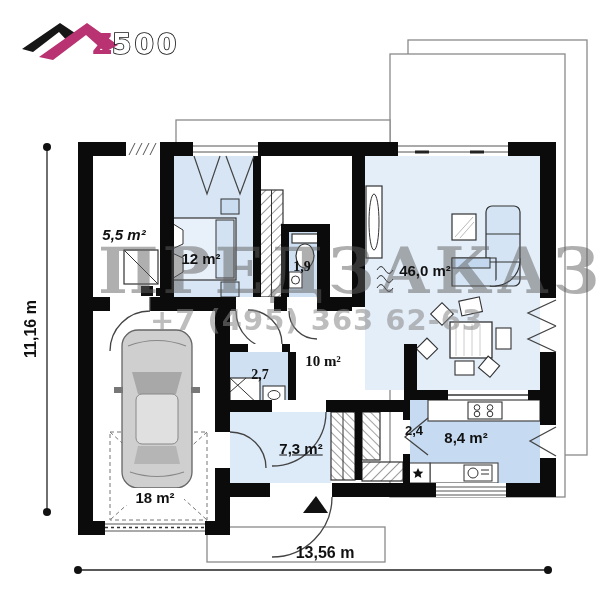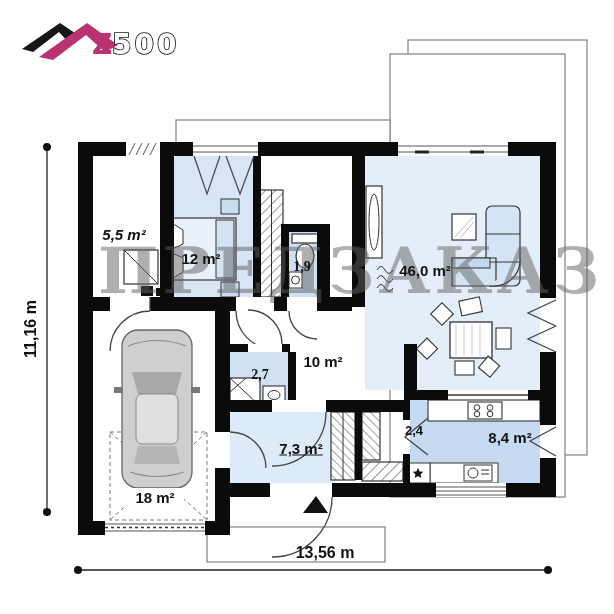--- a/index.html
+++ b/index.html
@@ -250,28 +250,29 @@
       <line x1="47" y1="147" x2="47" y2="512"></line>
       <circle cx="47" cy="147" r="4" fill="#111" stroke="none"></circle>
       <circle cx="47" cy="512" r="4" fill="#111" stroke="none"></circle>
       <line x1="78" y1="570" x2="548" y2="570"></line>
       <circle cx="78" cy="570" r="4" fill="#111" stroke="none"></circle>
       <circle cx="548" cy="570" r="4" fill="#111" stroke="none"></circle>
     </g>
   </svg>
 
   <div class="wm-big">ПРЕДЗАКАЗ</div>
+  <div class="wm-phone">+7 (495) 363 62-63</div>
 
   <div class="lbl" style="left:124px;top:234px;font-style:italic;">5,5 m²</div>
   <div class="lbl" style="left:201px;top:258px;">12 m²</div>
   <div class="lbl sm" style="left:302px;top:267px;">1,9</div>
   <div class="lbl" style="left:425px;top:270px;">46,0 m²</div>
-  <div class="lbl" style="left:323px;top:361px;">10 m²</div>
+  <div class="lbl" style="left:323px;top:361px;font-family:Liberation Serif, serif;">10 m²</div>
   <div class="lbl sm" style="left:260px;top:375px;">2,7</div>
   <div class="lbl" style="left:301px;top:448px;text-decoration:underline;">7,3 m²</div>
   <div class="lbl xs" style="left:392px;top:430px;margin-left:22px;">2,4</div>
-  <div class="lbl" style="left:466px;top:437px;margin-left:44px;">8,4 m²</div>
+  <div class="lbl" style="left:466px;top:437px;">8,4 m²</div>
   <div class="lbl" style="left:155px;top:497px;">18 m²</div>
 
   <div class="dim vert" style="left:31px;top:329px;">11,16 m</div>
   <div class="dim" style="left:325px;top:553px;">13,56 m</div>
 
 </div>
 
 </body></html>

